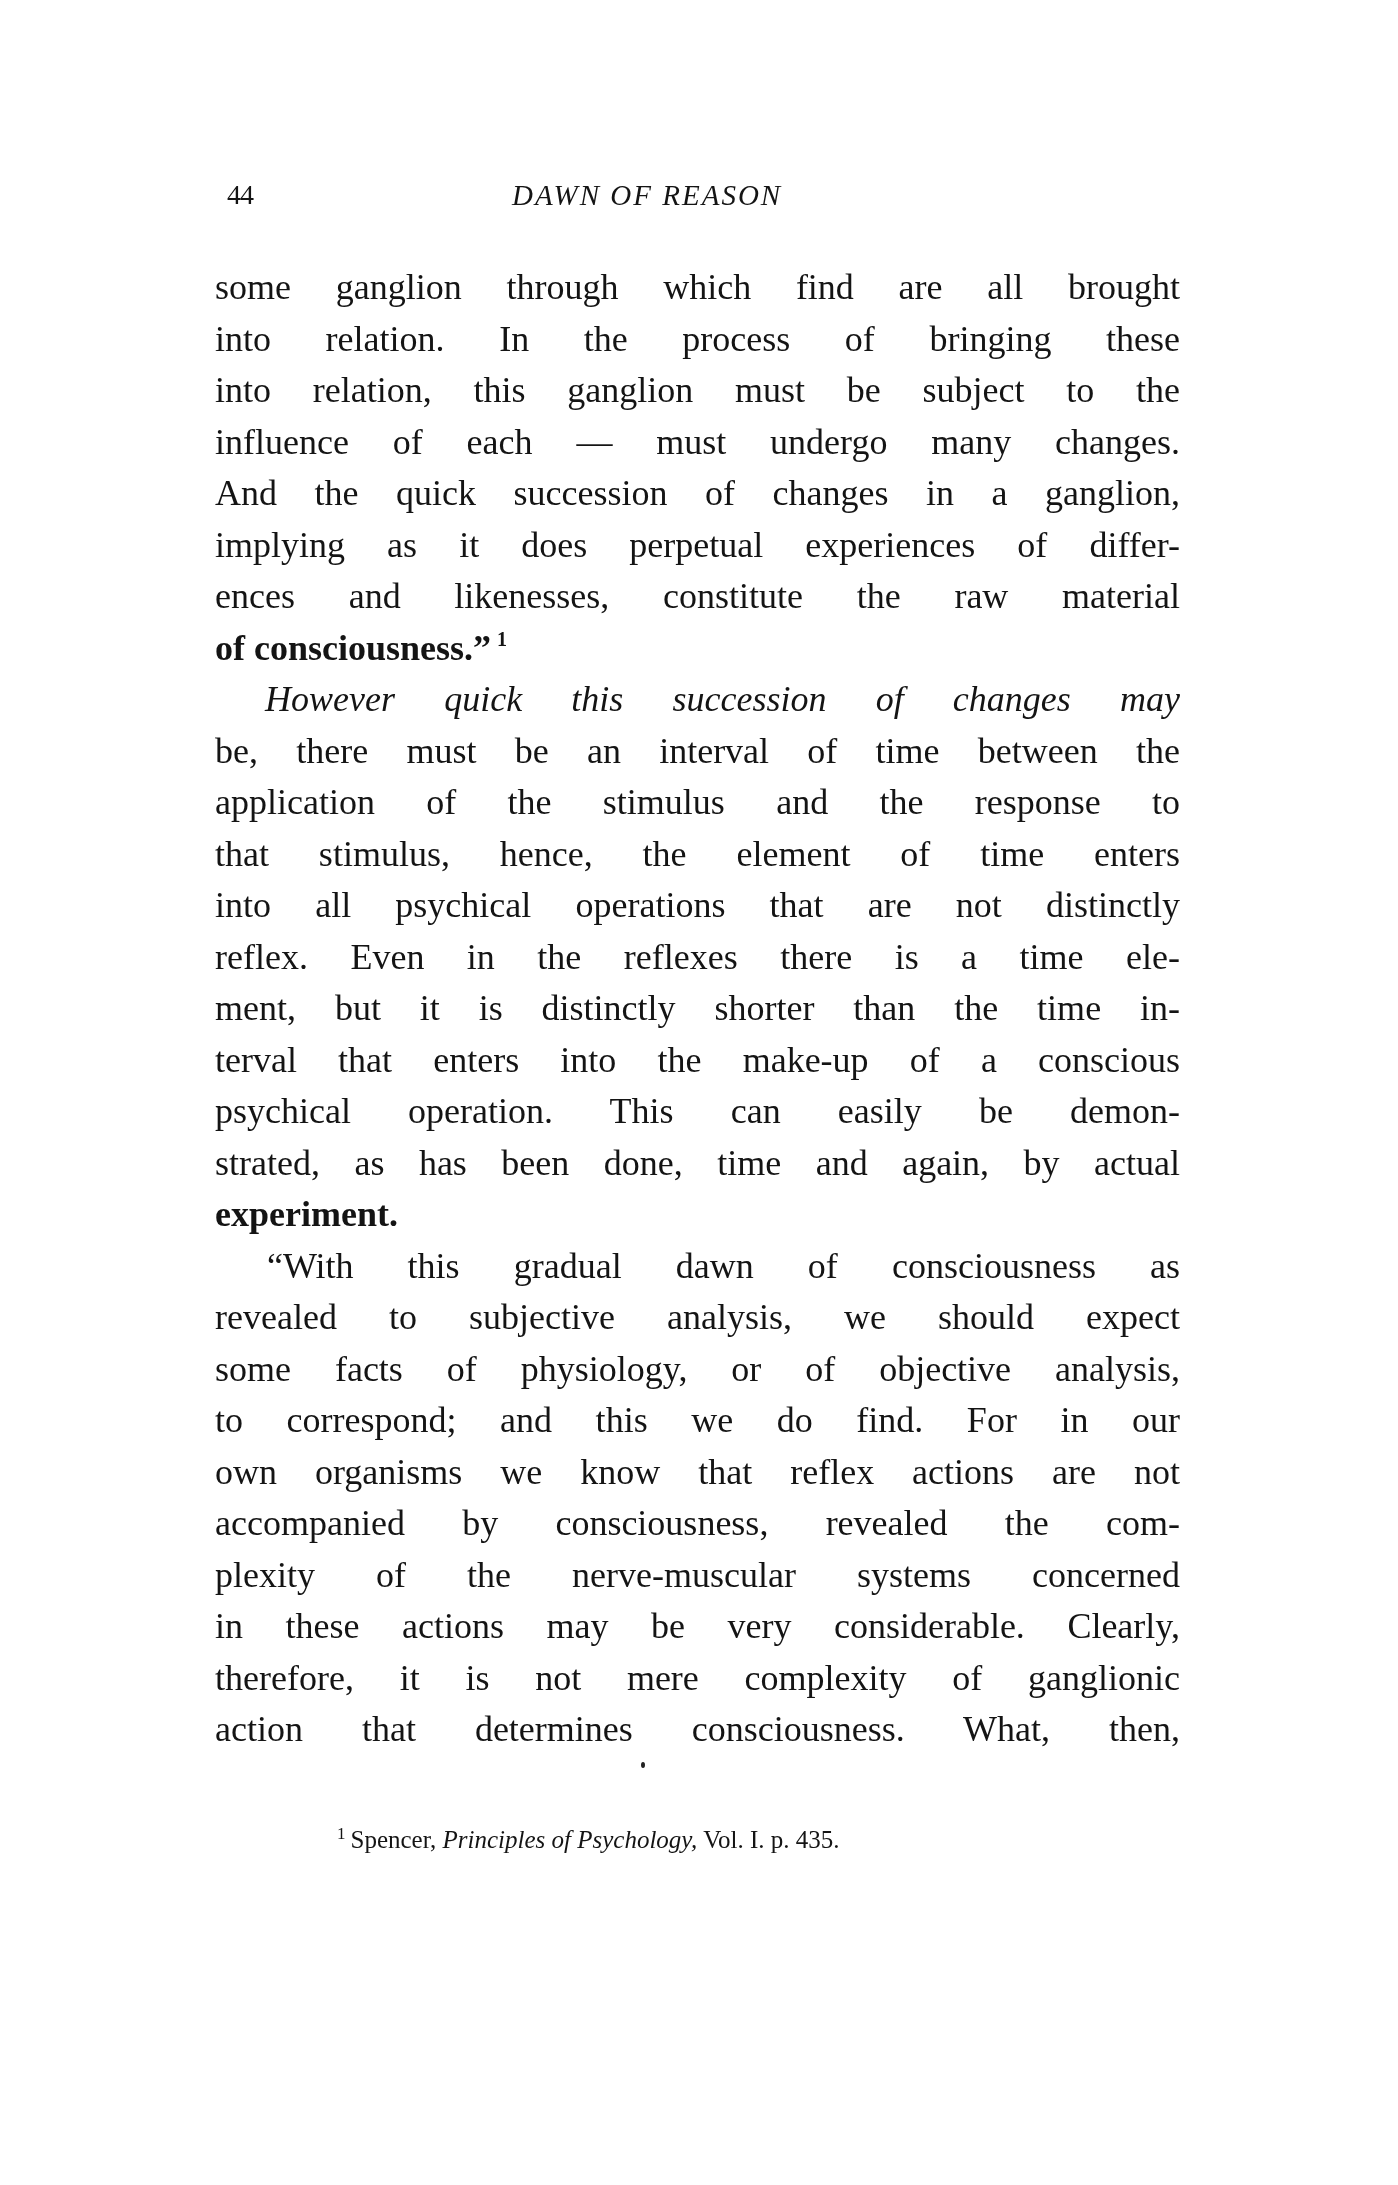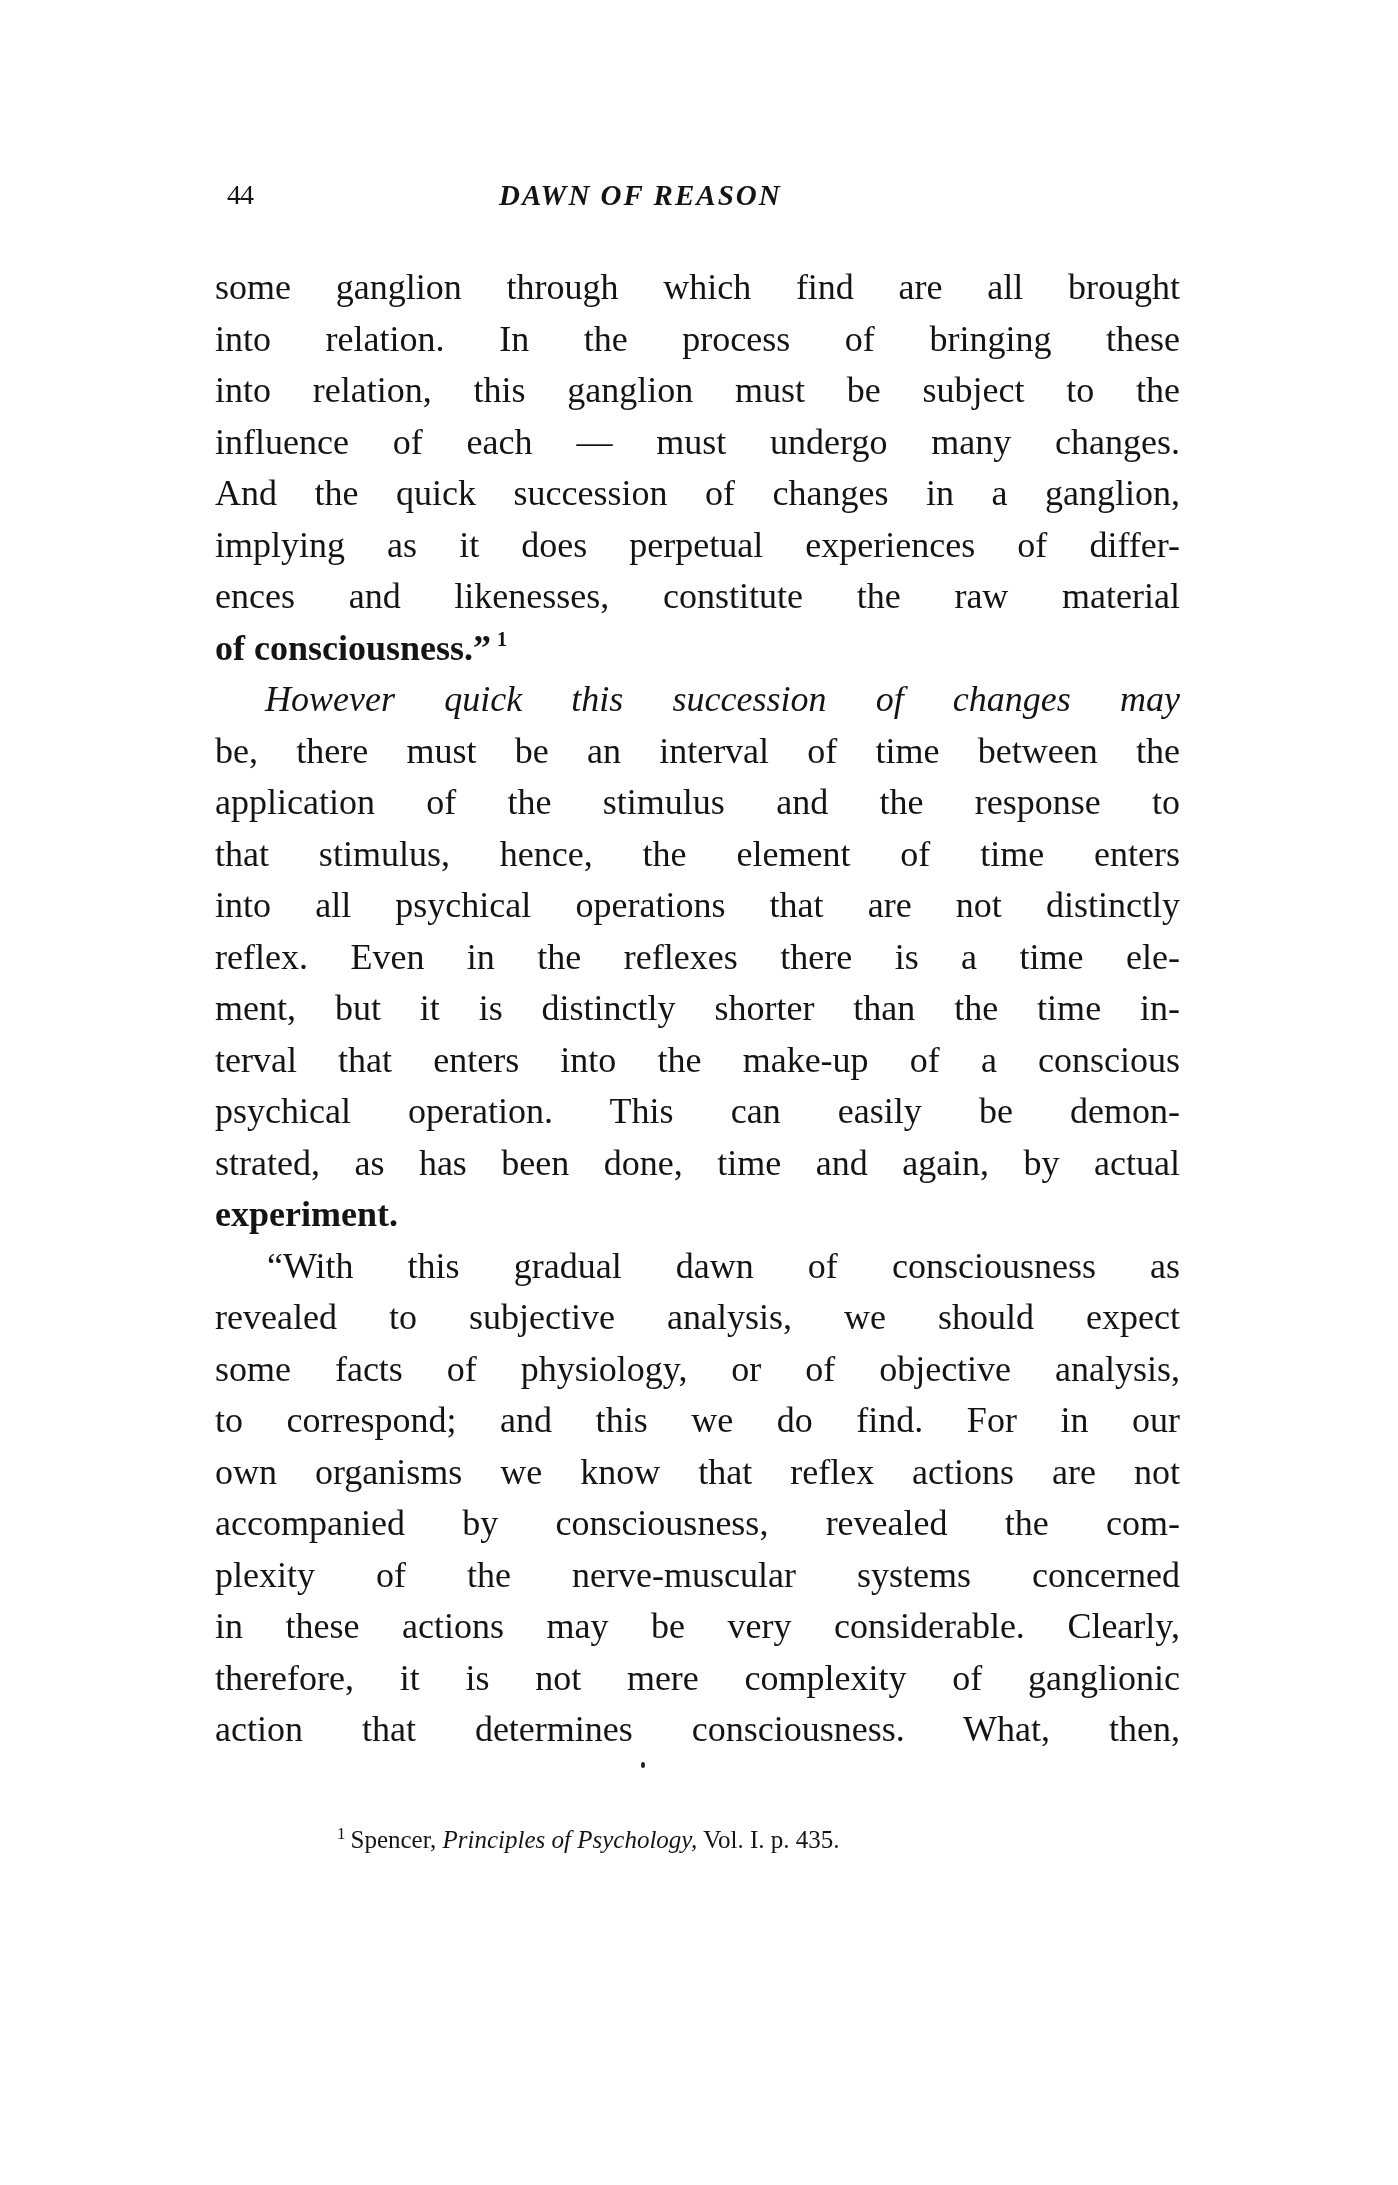--- a/index.html
+++ b/index.html
@@ -31,27 +31,26 @@
     .page-number {
       position: absolute;
       left: 12px;
       top: 0;
       font-size: 28px;
       line-height: 50px;
       letter-spacing: -1px;
     }
     .running-title {
       position: absolute;
-      left: 284px;
+      left: 297px;
       top: 0;
       font-size: 29px;
       line-height: 50px;
       font-style: italic;
       letter-spacing: 2px;
-      font-weight: bold;
     }
     .body-text {
       position: absolute;
       left: 215px;
       top: 262px;
       width: 965px;
     }
     .line {
       display: block;
       height: 51.5px;

